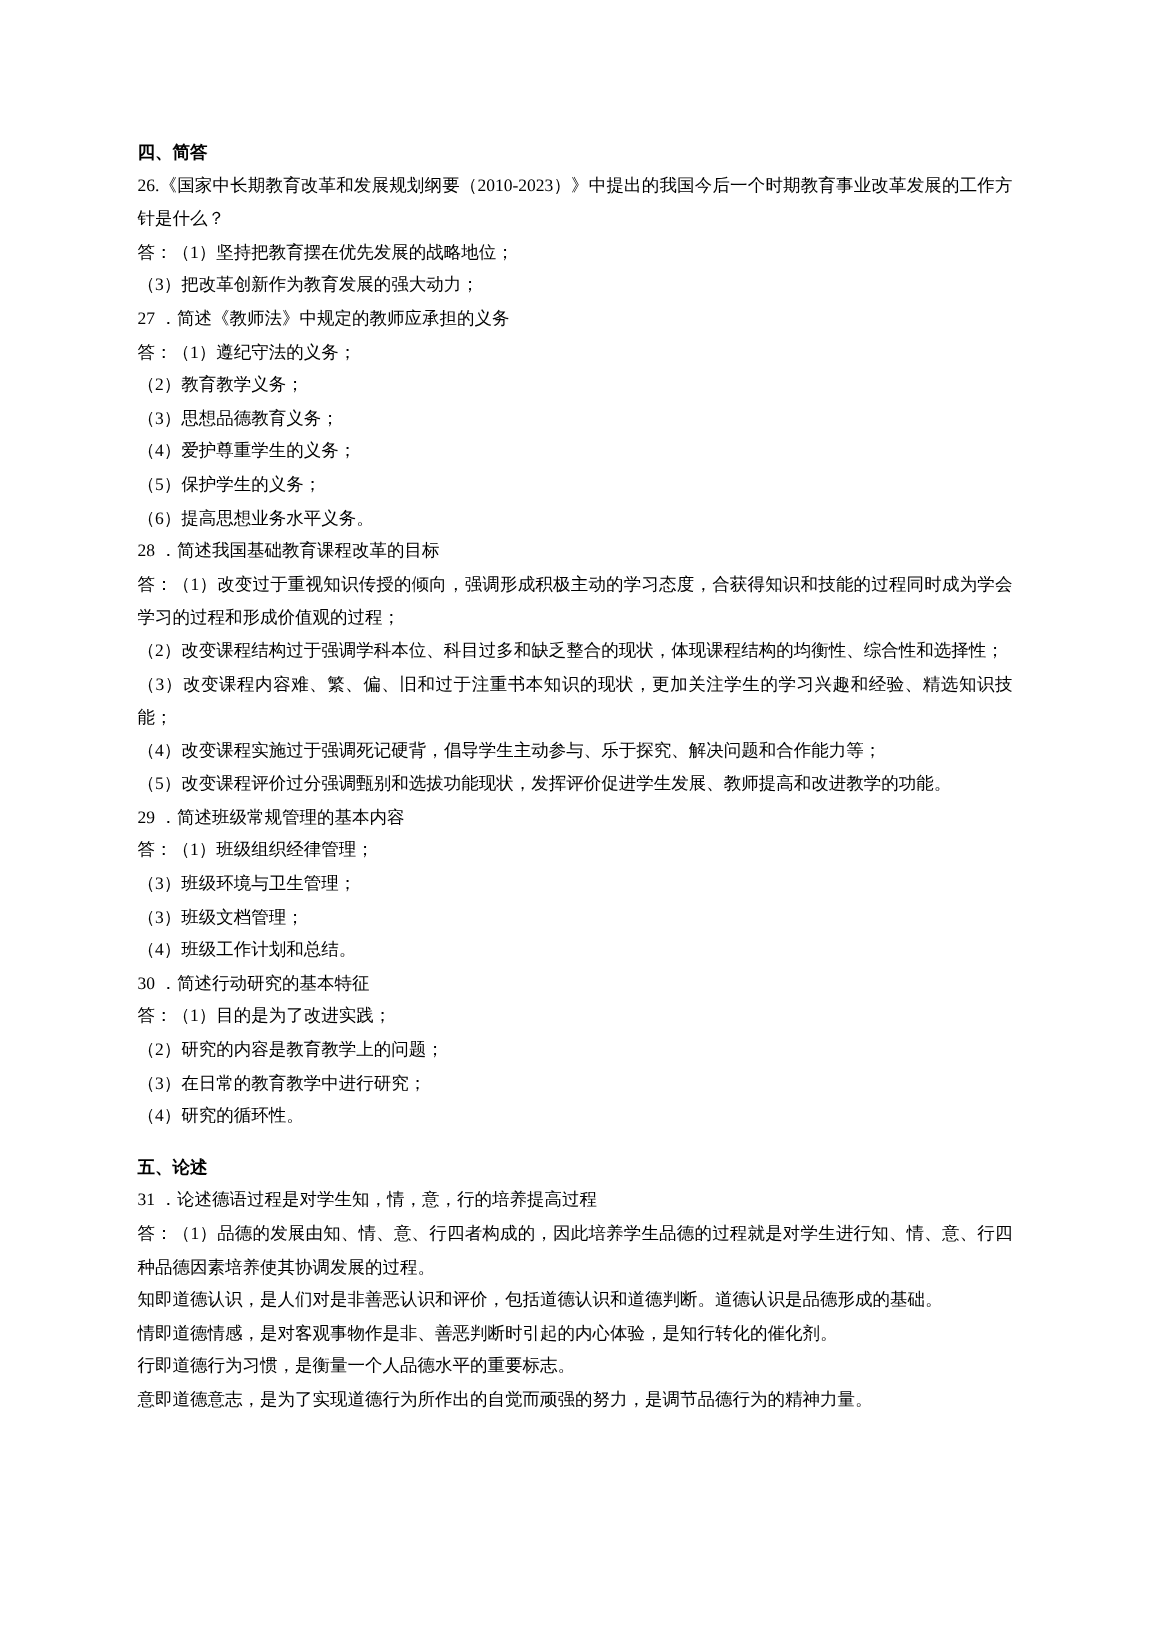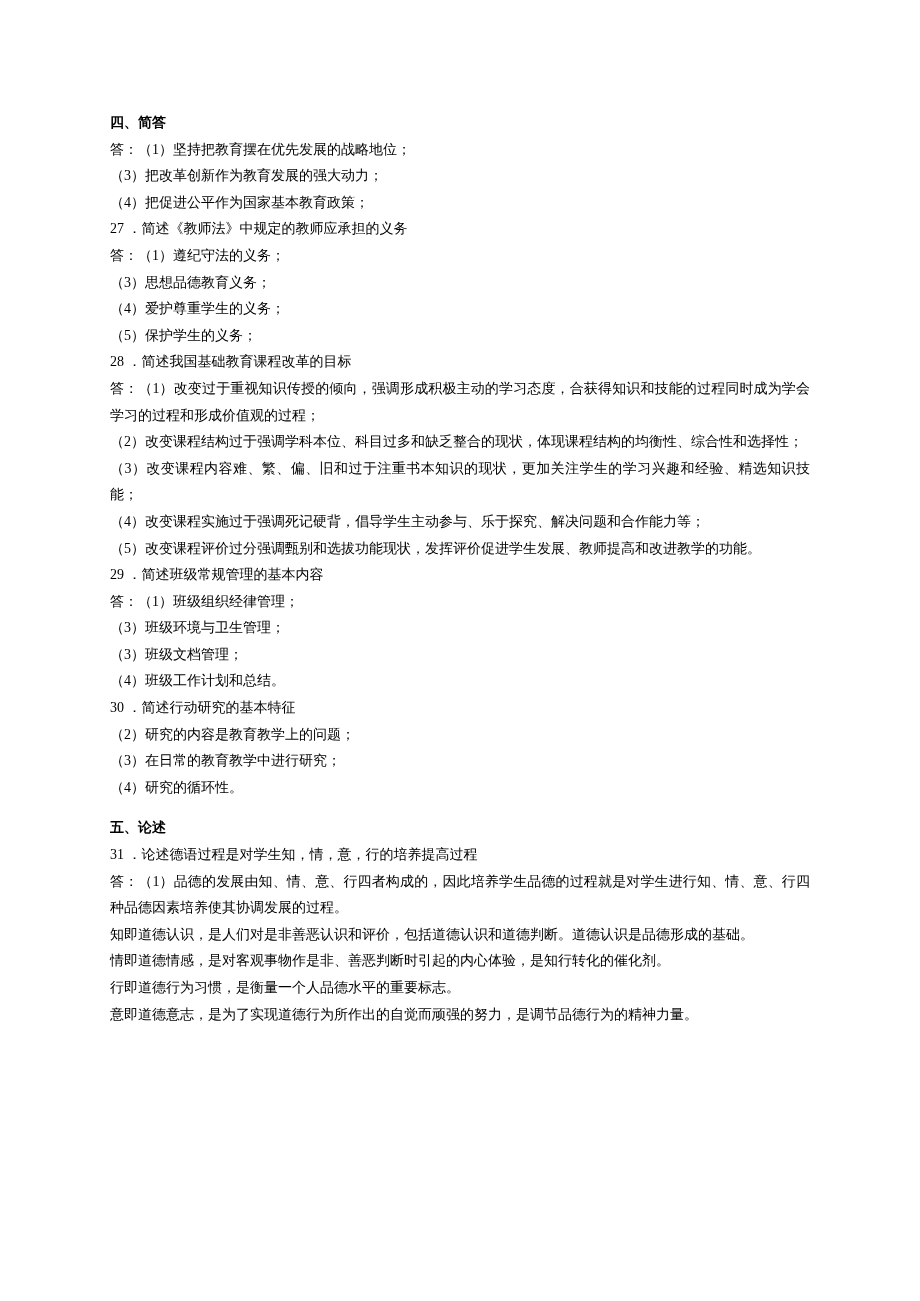--- a/index.html
+++ b/index.html
@@ -27,44 +27,47 @@
       text-align: justify;
     }
   </style>
 </head>
 <body>
 
 <div>
 
   <div class="section-title">四、简答</div>
 
+  <div class="para">26.《国家中长期教育改革和发展规划纲要（2010-2023）》中提出的我国今后一个时期教育事业改革发展的工作方针是什么？</div>
   <div class="para">答：（1）坚持把教育摆在优先发展的战略地位；</div>
   <div class="para">（3）把改革创新作为教育发展的强大动力；</div>
-  <div class="para">（4）把促进公平作为国家基本教育政策；</div>
 
   <div class="para">27 ．简述《教师法》中规定的教师应承担的义务</div>
   <div class="para">答：（1）遵纪守法的义务；</div>
+  <div class="para">（2）教育教学义务；</div>
   <div class="para">（3）思想品德教育义务；</div>
   <div class="para">（4）爱护尊重学生的义务；</div>
   <div class="para">（5）保护学生的义务；</div>
+  <div class="para">（6）提高思想业务水平义务。</div>
 
   <div class="para">28 ．简述我国基础教育课程改革的目标</div>
   <div class="para">答：（1）改变过于重视知识传授的倾向，强调形成积极主动的学习态度，合获得知识和技能的过程同时成为学会学习的过程和形成价值观的过程；</div>
   <div class="para">（2）改变课程结构过于强调学科本位、科目过多和缺乏整合的现状，体现课程结构的均衡性、综合性和选择性；</div>
   <div class="para">（3）改变课程内容难、繁、偏、旧和过于注重书本知识的现状，更加关注学生的学习兴趣和经验、精选知识技能；</div>
   <div class="para">（4）改变课程实施过于强调死记硬背，倡导学生主动参与、乐于探究、解决问题和合作能力等；</div>
   <div class="para">（5）改变课程评价过分强调甄别和选拔功能现状，发挥评价促进学生发展、教师提高和改进教学的功能。</div>
 
   <div class="para">29 ．简述班级常规管理的基本内容</div>
   <div class="para">答：（1）班级组织经律管理；</div>
   <div class="para">（3）班级环境与卫生管理；</div>
   <div class="para">（3）班级文档管理；</div>
   <div class="para">（4）班级工作计划和总结。</div>
 
   <div class="para">30 ．简述行动研究的基本特征</div>
+  <div class="para">答：（1）目的是为了改进实践；</div>
   <div class="para">（2）研究的内容是教育教学上的问题；</div>
   <div class="para">（3）在日常的教育教学中进行研究；</div>
   <div class="para">（4）研究的循环性。</div>
 
   <div class="section-title">五、论述</div>
 
   <div class="para">31 ．论述德语过程是对学生知，情，意，行的培养提高过程</div>
   <div class="para">答：（1）品德的发展由知、情、意、行四者构成的，因此培养学生品德的过程就是对学生进行知、情、意、行四种品德因素培养使其协调发展的过程。</div>
   <div class="para">知即道德认识，是人们对是非善恶认识和评价，包括道德认识和道德判断。道德认识是品德形成的基础。</div>
   <div class="para">情即道德情感，是对客观事物作是非、善恶判断时引起的内心体验，是知行转化的催化剂。</div>

